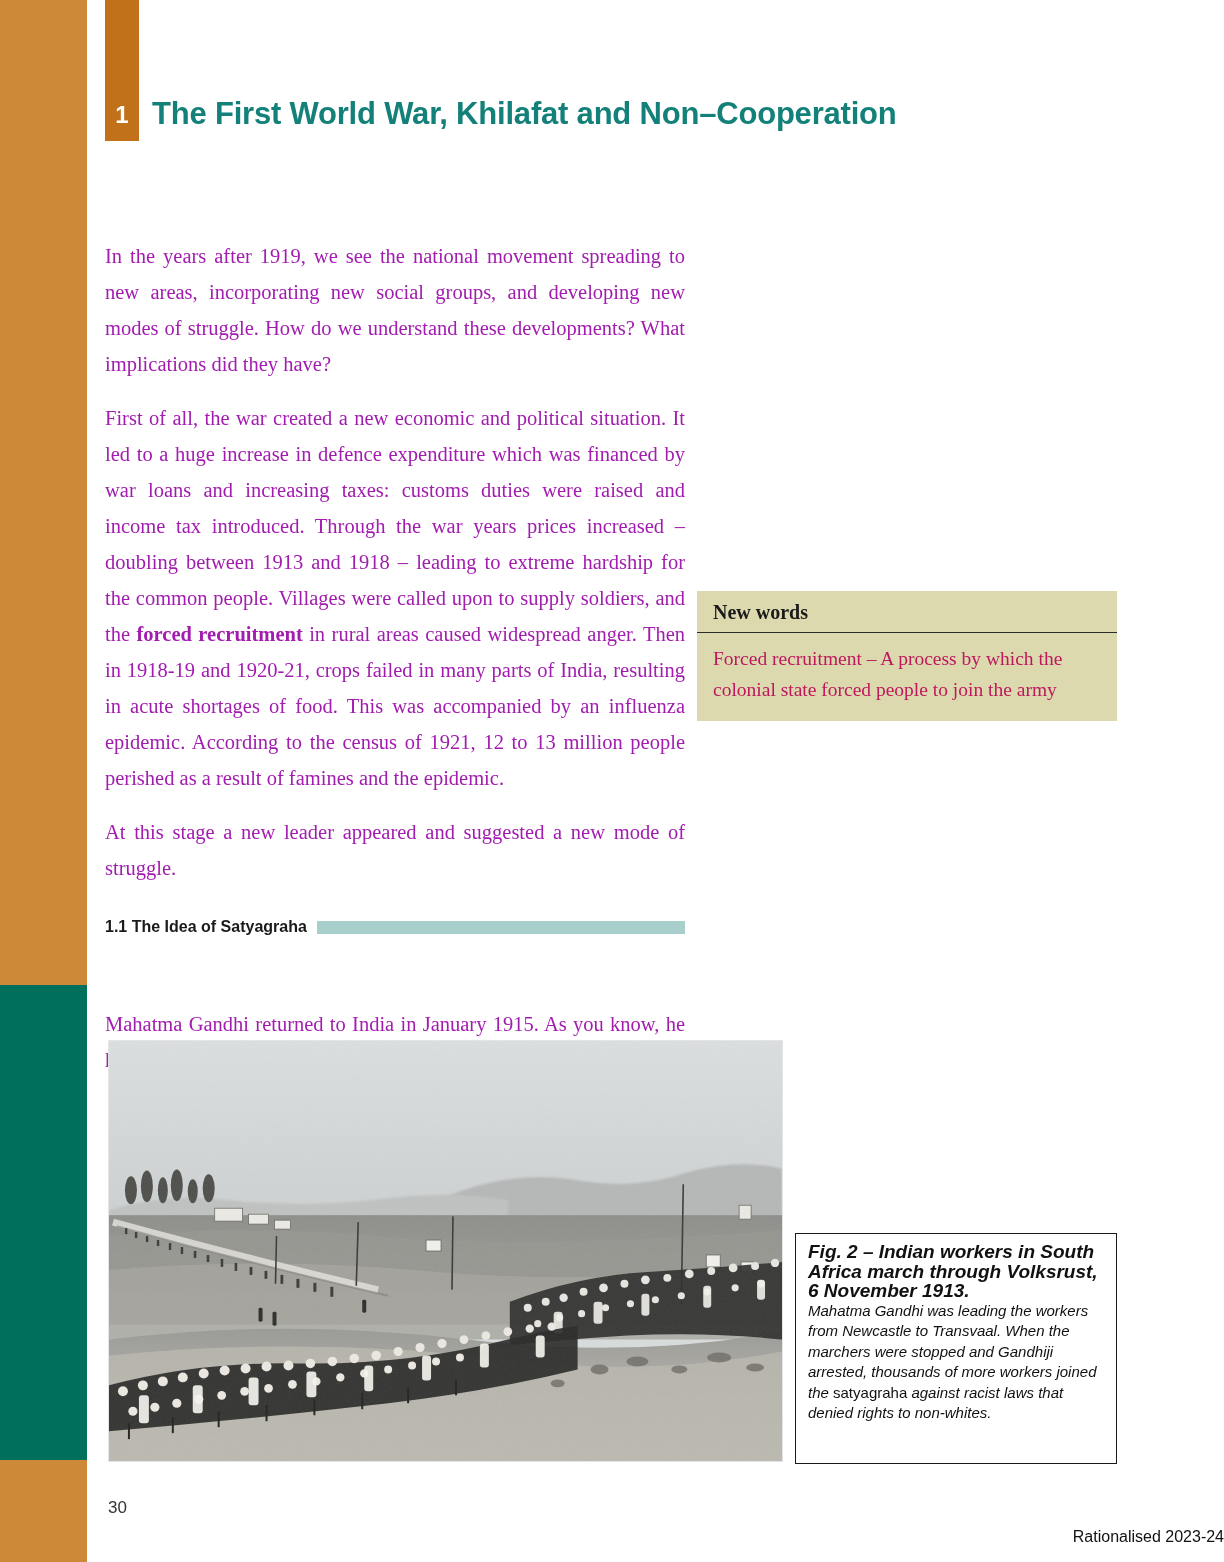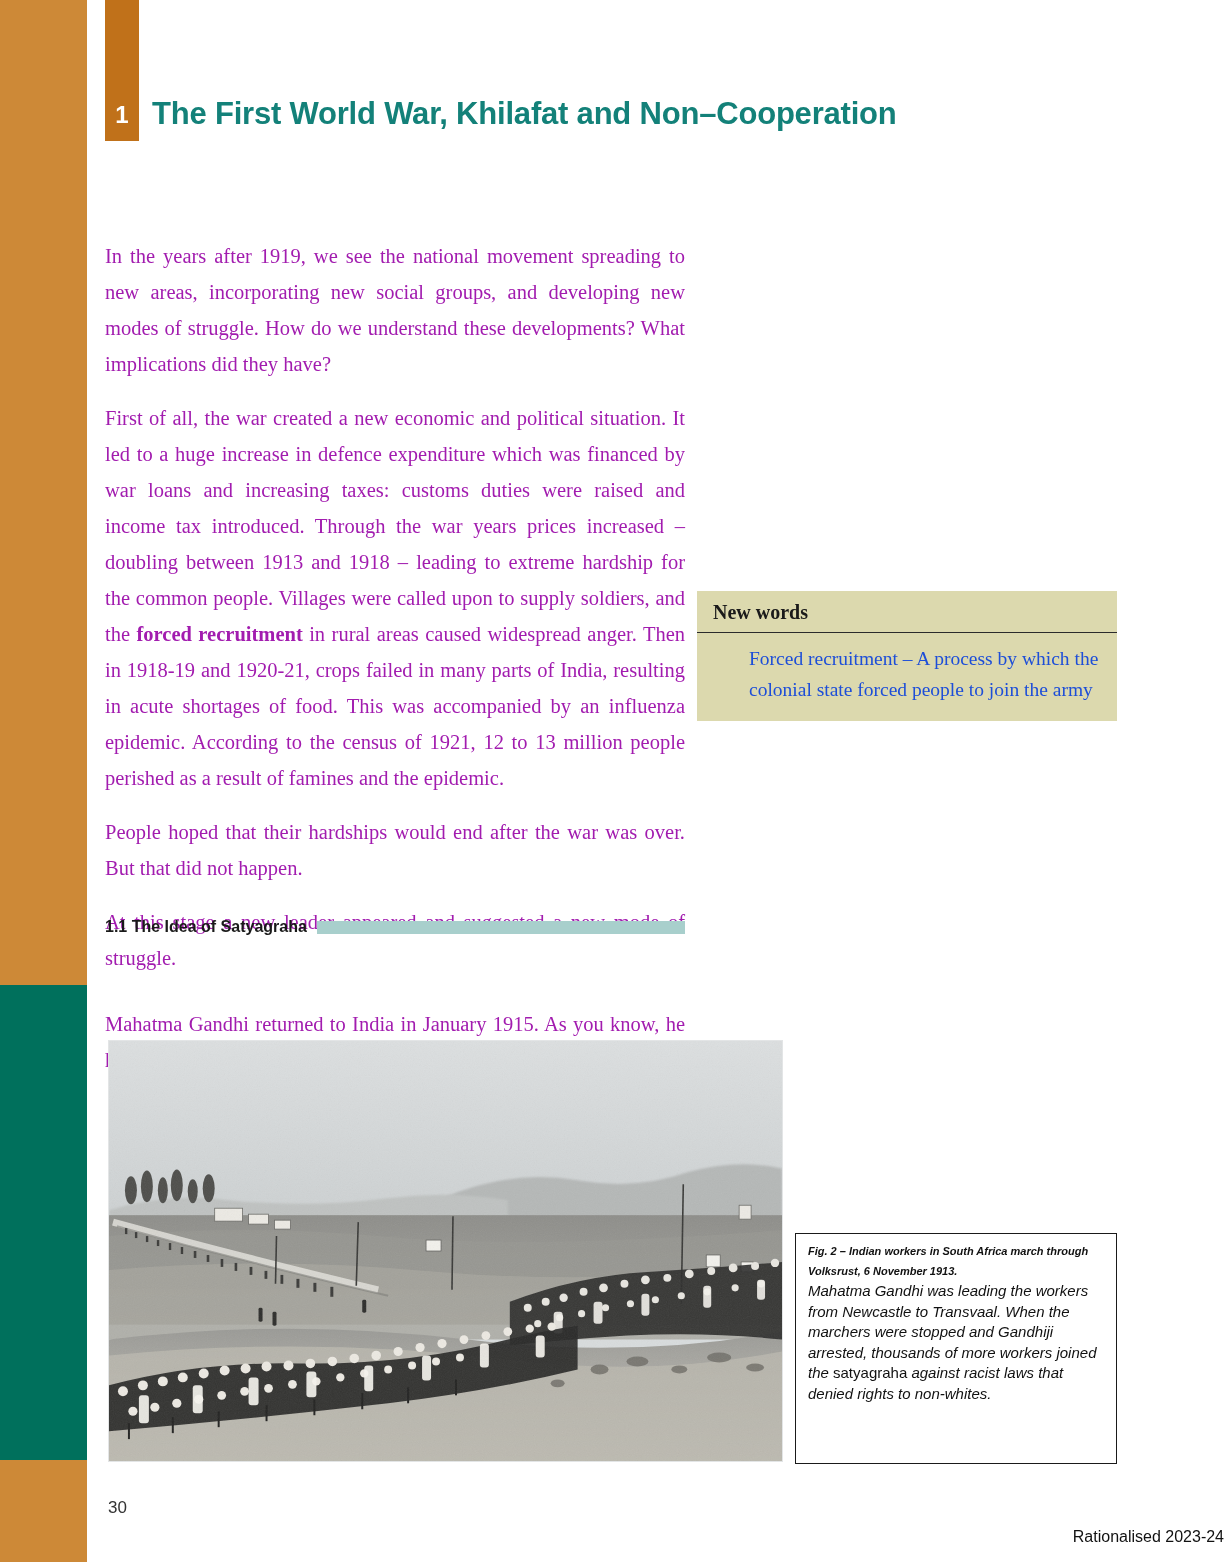--- a/index.html
+++ b/index.html
@@ -134,23 +134,22 @@
   .newwords-title {
     font-size: 20px;
     font-weight: bold;
     color: #1a1a1a;
     padding: 10px 16px 8px 16px;
     border-bottom: 1.5px solid #2b2b2b;
   }
   .newwords-body {
     font-size: 19.5px;
     line-height: 31px;
-    color: #1d4ed8;
+    color: #be185d;
     padding: 10px 16px 16px 16px;
-    margin-left: 36px;
   }
 
   
   .figure-photo {
     position: absolute;
     left: 108px;
     top: 1040px;
     width: 675px;
     height: 422px;
     overflow: hidden;
@@ -167,21 +166,21 @@
     top: 1233px;
     width: 322px;
     height: 231px;
     border: 1.5px solid #1a1a1a;
     box-sizing: border-box;
     background: #ffffff;
     padding: 8px 10px 6px 12px;
   }
   .caption-bold {
     font-family: "Liberation Sans", sans-serif;
-    font-size: 11px;
+    font-size: 19px;
     font-weight: bold;
     font-style: italic;
     line-height: 19.5px;
     color: #111111;
     margin: 0;
   }
   .caption-italic {
     font-family: "Liberation Sans", sans-serif;
     font-size: 15px;
     font-style: italic;
@@ -225,21 +224,20 @@
 </div>
 
 <div class="chapter-badge">1</div>
 <div class="chapter-title">The First World War, Khilafat and Non–Cooperation</div>
 
 <div class="text-column">
   <p class="body-para">In the years after 1919, we see the national movement spreading to new areas, incorporating new social groups, and developing new modes of  struggle. How do we understand these developments? What implications did they have?</p>
 
   <p class="body-para"><span>First of all, the war created a new economic and political situation. It led to a huge increase in defence expenditure which was financed by war loans and increasing taxes: customs duties were raised and income tax introduced. Through the war years prices increased – doubling between 1913 and 1918 –  leading to extreme hardship for the common people. Villages were called upon to supply soldiers, and the </span><b>forced recruitment</b><span> in rural areas caused widespread anger. Then in 1918-19 and 1920-21, crops failed in many parts of India, resulting in acute shortages of food. This was accompanied by an influenza epidemic. According to the census of 1921, 12 to 13 million people perished as a result of famines and  the epidemic.</span></p>
 
-  <p class="body-para">People hoped that their hardships would end after the war was over. But that did not happen.</p>
 
   <p class="body-para">At this stage a new leader appeared and suggested a new mode of struggle.</p>
 </div>
 
 <div class="section-head-wrap">
   <span class="section-head">1.1 The Idea of Satyagraha</span>
   <span class="section-rule"></span>
 </div>
 <div class="after-head-para">
   <p class="body-para">Mahatma Gandhi returned to India in January 1915. As you know, he had come from South Africa where he had successfully fought</p>

